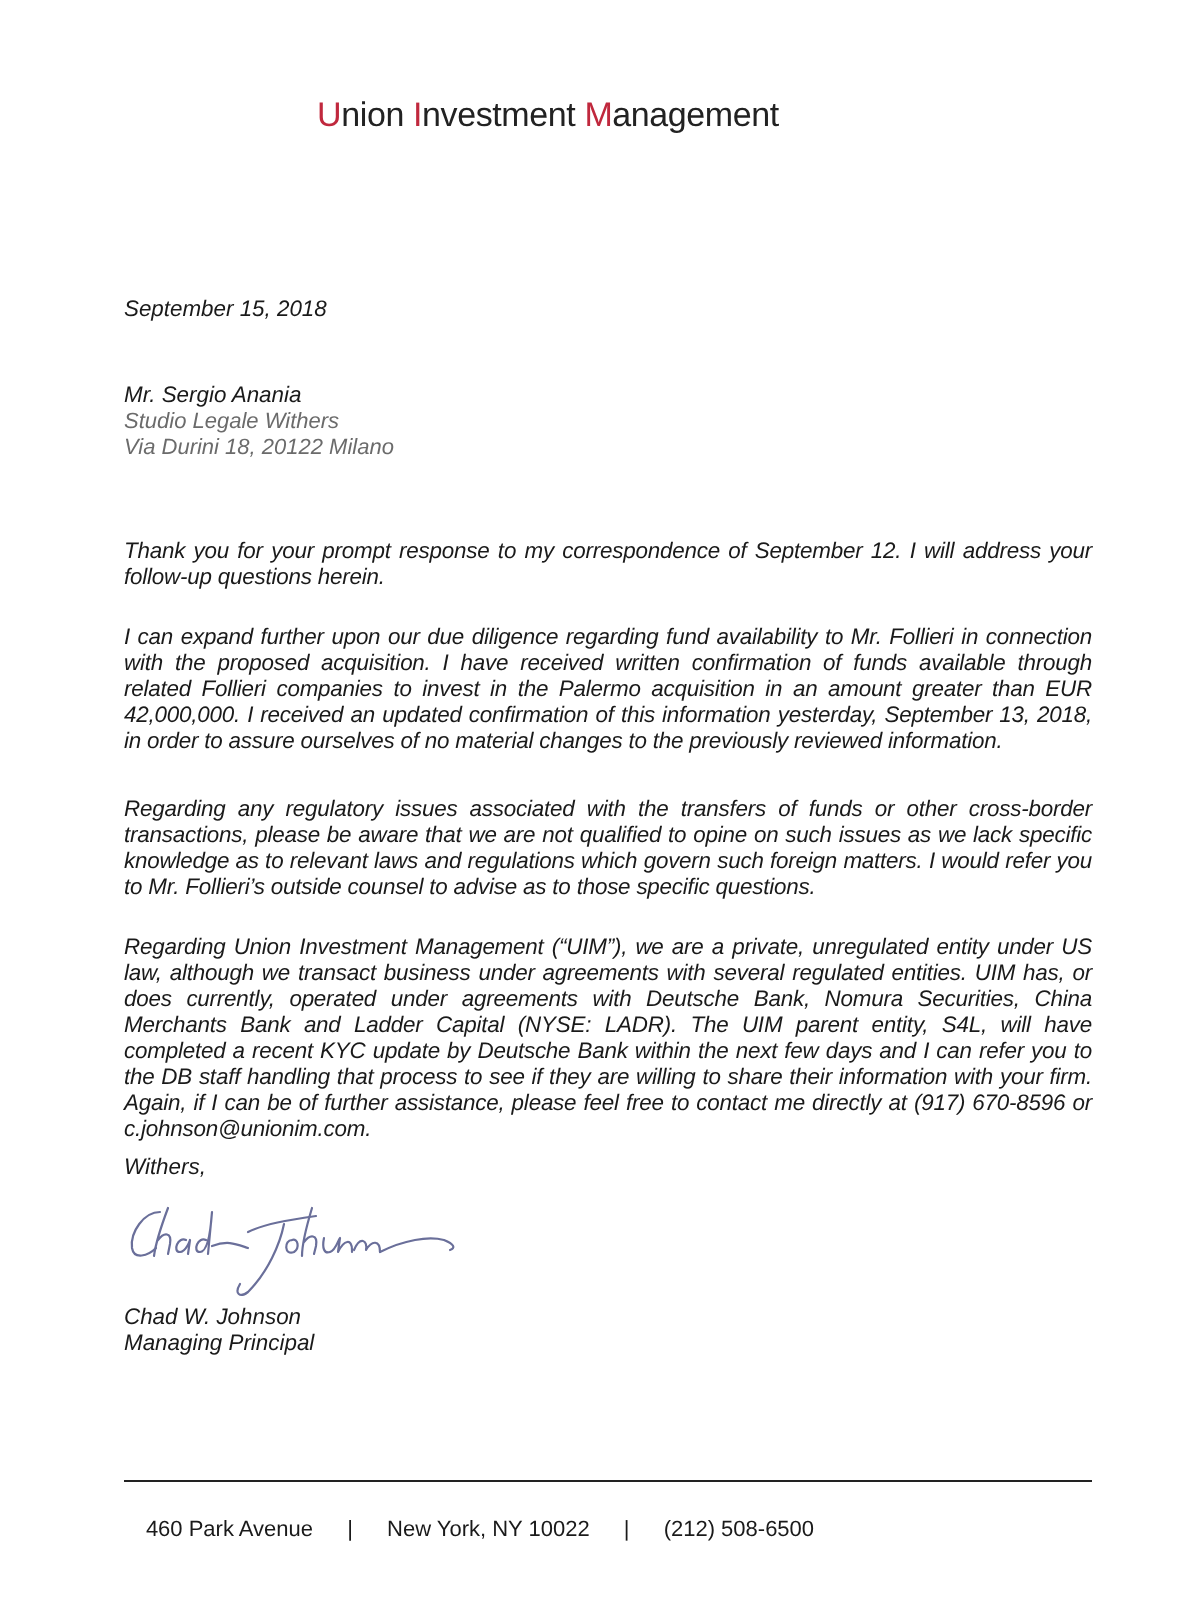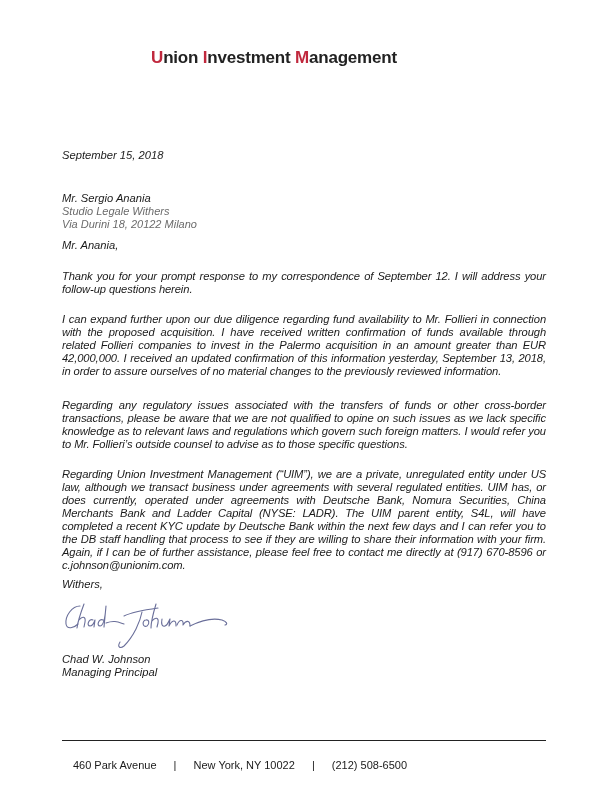--- a/index.html
+++ b/index.html
@@ -24,21 +24,20 @@
     .letterhead {
       position: absolute;
       top: 48px;
       left: 0;
       width: 548px;
       text-align: center;
       font-size: 17px;
       letter-spacing: -0.2px;
       color: #222;
       white-space: nowrap;
-      font-weight: bold;
     }
     .letterhead .accent { color: #c0283d; }
 
     .block {
       position: absolute;
       left: 62px;
       width: 484px;
       font-size: 11.2px;
       line-height: 13px;
       color: #1a1a1a;
@@ -105,21 +104,20 @@
   </div>
 
   <div class="block date">September 15, 2018</div>
 
   <div class="block recipient">
     <div class="name">Mr. Sergio Anania</div>
     <div class="addr">Studio Legale Withers</div>
     <div class="addr">Via Durini 18, 20122 Milano</div>
   </div>
 
-  <div class="block salutation">Mr. Anania,</div>
 
   <div class="block para p1">Thank you for your prompt response to my correspondence of September 12.  I will address your follow-up questions herein.</div>
   <div class="block para p2">I can expand further upon our due diligence regarding fund availability to Mr. Follieri in connection with the proposed acquisition.  I have received written confirmation of funds available through related Follieri companies to invest in the Palermo acquisition in an amount greater than EUR 42,000,000.  I received an updated confirmation of this information yesterday, September 13, 2018, in order to assure ourselves of no material changes to the previously reviewed information.</div>
   <div class="block para p3">Regarding any regulatory issues associated with the transfers of funds or other cross-border transactions, please be aware that we are not qualified to opine on such issues as we lack specific knowledge as to relevant laws and regulations which govern such foreign matters.  I would refer you to Mr. Follieri’s outside counsel to advise as to those specific questions.</div>
   <div class="block para p4">Regarding Union Investment Management (“UIM”), we are a private, unregulated entity under US law, although we transact business under agreements with several regulated entities.  UIM has, or does currently, operated under agreements with Deutsche Bank, Nomura Securities, China Merchants Bank and Ladder Capital (NYSE: LADR).  The UIM parent entity, S4L, will have completed a recent KYC update by Deutsche Bank within the next few days and I can refer you to the DB staff handling that process to see if they are willing to share their information with your firm.  Again, if I can be of further assistance, please feel free to contact me directly at (917) 670-8596 or c.johnson@unionim.com.</div>
 
   <div class="block closing">Withers,</div>
 
   <div class="signature">
     <svg width="170" height="52" viewBox="0 0 170 52" xmlns="http://www.w3.org/2000/svg">

